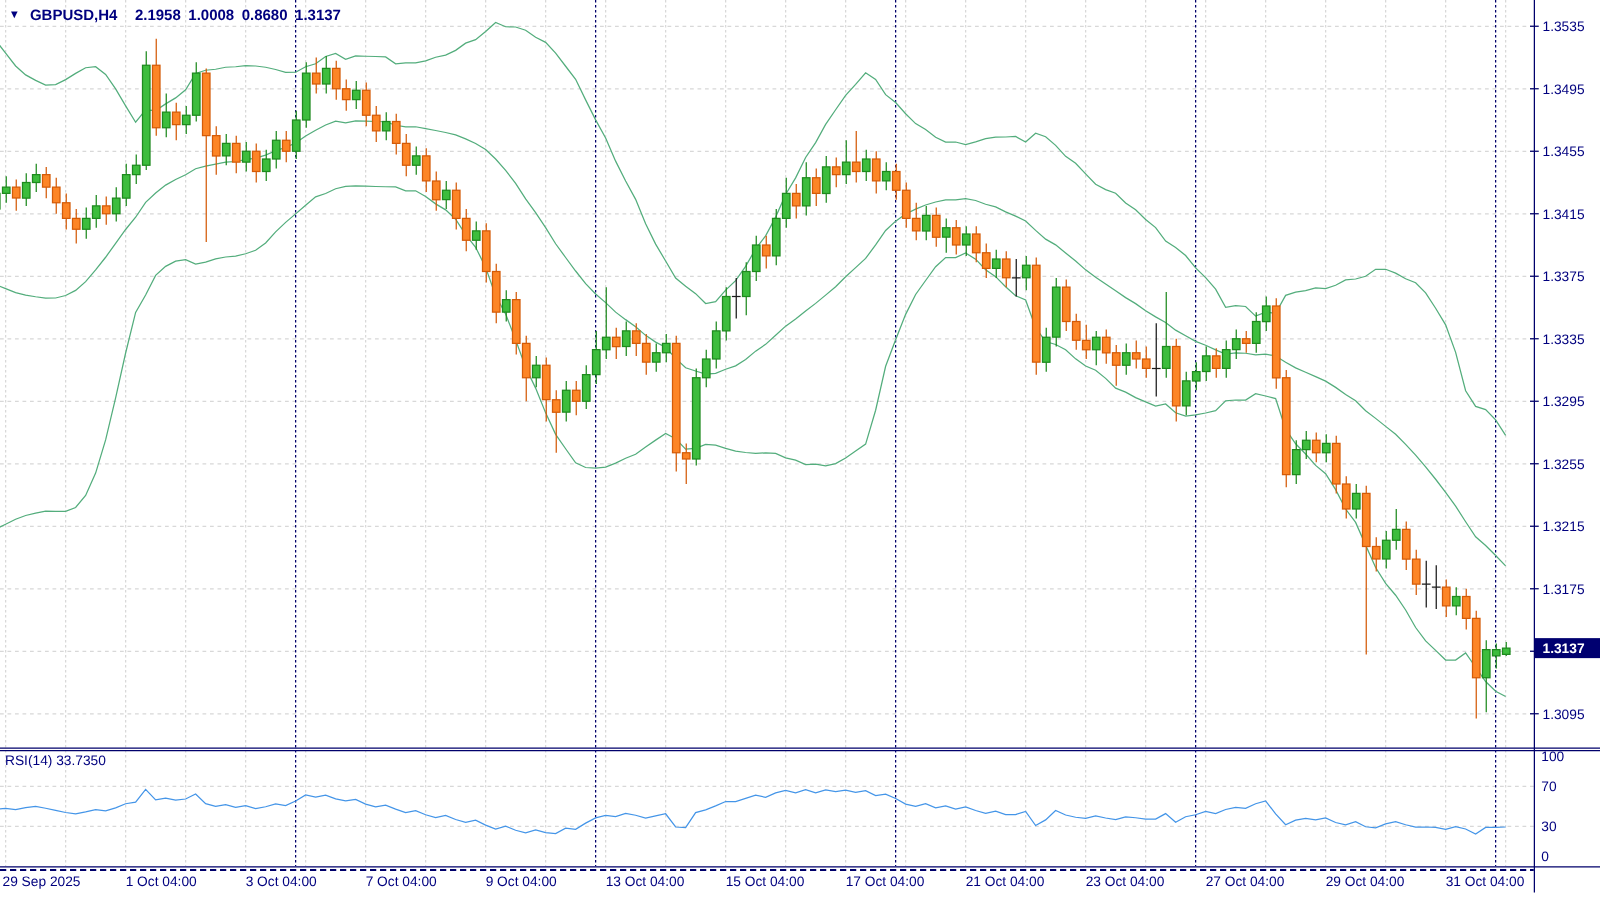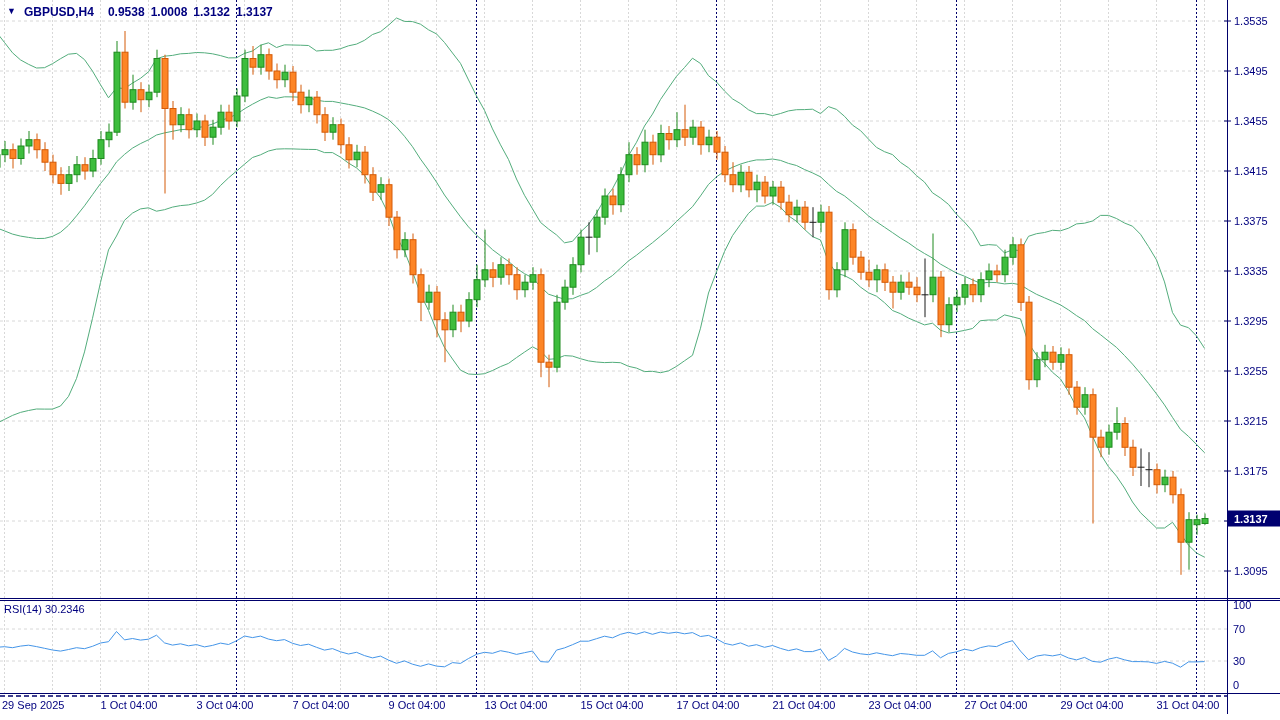--- a/index.html
+++ b/index.html
@@ -430,20 +430,20 @@
       <text x="964.5" y="709" fill="#00007F" font-size="11px">27 Oct 04:00</text>
       <text x="1060.5" y="709" fill="#00007F" font-size="11px">29 Oct 04:00</text>
       <text x="1156.5" y="709" fill="#00007F" font-size="11px">31 Oct 04:00</text>
       <rect x="1228" y="510.5" width="52" height="16" fill="#000070"></rect>
       <text x="1234" y="522.5" fill="#FFFFFF" font-size="11px" font-weight="bold">1.3137</text>
     </svg>
 
   <div class="hdr">
     <span class="tri">▼</span>
     <span class="sym">GBPUSD,H4</span>
-    <span>0.9538</span>
+    <span>2.1958</span>
     <span>1.0008</span>
-    <span>1.3132</span>
+    <span>0.8680</span>
     <span>1.3137</span>
   </div>
 
-  <div class="rsilbl">RSI(14) 30.2346</div>
+  <div class="rsilbl">RSI(14) 33.7350</div>
 </div>
 
 </body></html>

